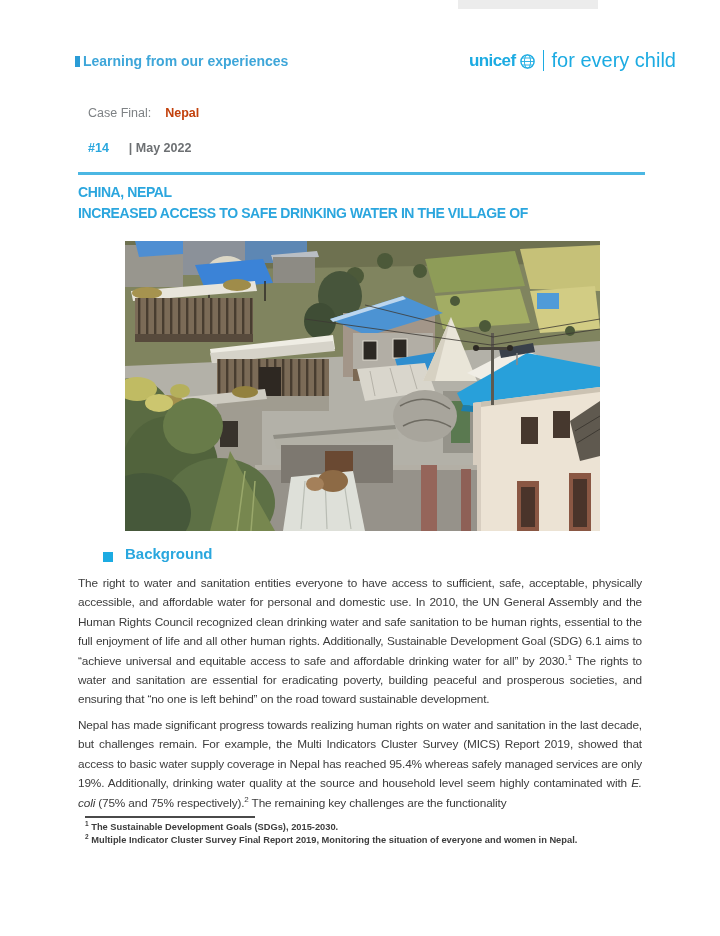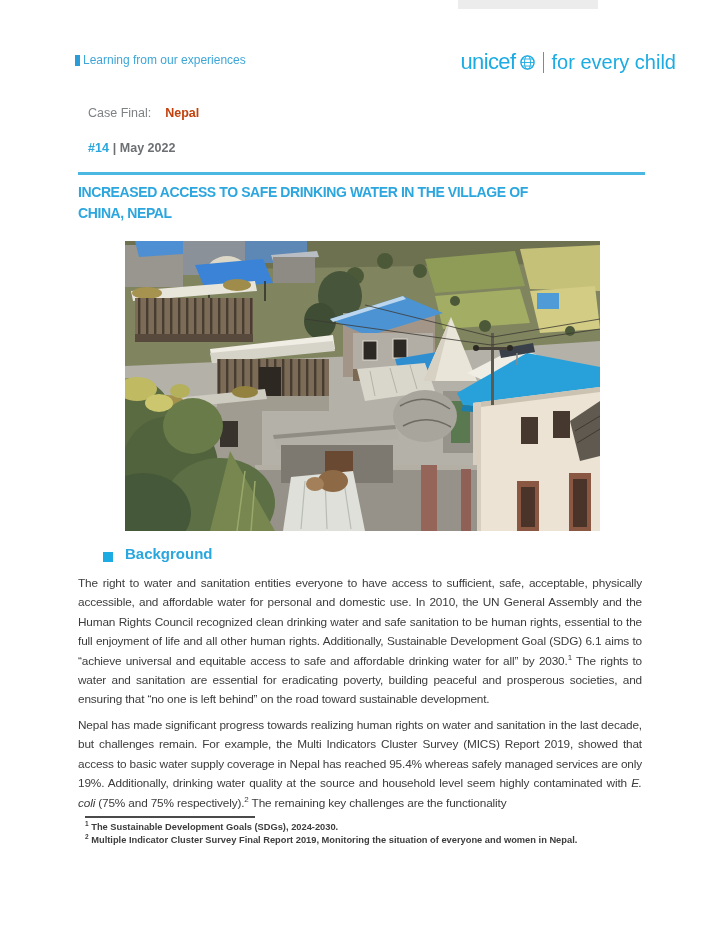--- a/index.html
+++ b/index.html
@@ -3,33 +3,33 @@
 <meta charset="utf-8">
 <style>
   html,body { margin:0; padding:0; background:#fff; }
   .page {
     position:relative; width:720px; height:936px; background:#ffffff;
     font-family:"Liberation Sans", sans-serif; overflow:hidden;
   }
   .artifact-bar { position:absolute; left:458px; top:0; width:140px; height:9px; background:#ececec; }
 
   
-  .tagline { position:absolute; left:75px; top:53px; display:flex; align-items:center; color:#3ea6d9; font-size:12px; }
+  .tagline { position:absolute; left:75px; top:53px; display:flex; align-items:center; color:#3ea6d9; font-size:14px;font-weight:bold; }
   .tagline-square { width:5px; height:11px; background:#2b9cd6; margin-right:3px; }
   .logo { position:absolute; top:49px; right:44px; display:flex; align-items:center; color:#1cabe2; }
-  .logo-brand { font-size:22px; font-weight:normal; letter-spacing:-0.6px; }
+  .logo-brand { font-size:17px; font-weight:bold; letter-spacing:-0.6px; }
   .logo-globe { margin:1px 7px 0 3px; display:block; }
   .logo-divider { width:1px; height:21px; background:#1cabe2; margin-right:8px; }
   .logo-slogan { font-size:20px; }
 
   
   .case-study { position:absolute; left:88px; top:106px; font-size:12.5px; color:#7e8285; }
   .case-study .country { color:#c2410c; font-weight:bold; margin-left:14px; }
   .issue { position:absolute; left:88px; top:141px; font-size:12.5px; font-weight:bold; color:#6d7073; }
-  .issue .num { color:#2aa7de; margin-right:4px; }
+  .issue .num { color:#2aa7de; margin-right:20px; }
 
   
   .title-rule { position:absolute; left:78px; top:172px; width:567px; height:3px; background:#4bb7e3; }
   .title { position:absolute; left:78px; top:182px; width:582px; color:#2ba6de; font-weight:bold;
            font-size:14px; line-height:20.5px; letter-spacing:-0.4px; }
   .title div { white-space:nowrap; }
 
   
   .photo { position:absolute; left:125px; top:241px; width:475px; height:290px; background:#b3b1a8; }
   .photo svg { display:block; }
@@ -80,22 +80,22 @@
   <div class="case-study">
     <span>Case Final:</span><span class="country">Nepal</span>
   </div>
 
   <div class="issue">
     <span class="num">#14</span><span>| May 2022</span>
   </div>
 
   <div class="title-rule"></div>
   <div class="title">
+    <div>CHINA, NEPAL</div>
     <div>INCREASED ACCESS TO SAFE DRINKING WATER IN THE VILLAGE OF</div>
-    <div>CHINA, NEPAL</div>
   </div>
 
   <div class="photo" role="img" aria-label="Hillside village of China, Nepal: stone and wooden houses with blue tarpaulin roofs, a cream building with a bright blue roof and solar panel, terraced green fields behind and bushes in the foreground">
     <svg width="475" height="290" viewBox="0 0 475 290">
 
       <g>
         <rect x="0" y="0" width="475" height="290" fill="#b3b1a8"></rect>
         <polygon points="0,0 475,0 475,100 300,112 0,125" fill="#80845f"></polygon>
         <polygon points="0,0 475,0 475,22 0,30" fill="#6e7150"></polygon>
         <polygon points="300,18 390,10 400,45 310,52" fill="#8e9c58"></polygon>
@@ -241,17 +241,17 @@
   <div class="para p1">
     <span>The right to water and sanitation entities everyone to have access to sufficient, safe, acceptable, physically accessible, and affordable water for personal and domestic use. In 2010, the UN General Assembly and the Human Rights Council recognized clean drinking water and safe sanitation to be human rights, essential to the full enjoyment of life and all other human rights. Additionally, Sustainable Development Goal (SDG) 6.1 aims to “achieve universal and equitable access to safe and affordable drinking water for all” by 2030.</span><sup>1</sup><span> The rights to water and sanitation are essential for eradicating poverty, building peaceful and prosperous societies, and ensuring that “no one is left behind” on the road toward sustainable development.</span>
   </div>
 
   <div class="para p2">
     <span>Nepal has made significant progress towards realizing human rights on water and sanitation in the last decade, but challenges remain. For example, the Multi Indicators Cluster Survey (MICS) Report 2019, showed that access to basic water supply coverage in Nepal has reached 95.4% whereas safely managed services are only 19%. Additionally, drinking water quality at the source and household level seem highly contaminated with </span><em>E. coli</em><span> (75% and 75% respectively).</span><sup>2</sup><span> The remaining key challenges are the functionality</span>
   </div>
 
   <div class="fn-rule"></div>
   <div class="footnotes">
-    <div><sup>1</sup><span> The Sustainable Development Goals (SDGs), 2024-2030.</span></div>
+    <div><sup>1</sup><span> The Sustainable Development Goals (SDGs), 2015-2030.</span></div>
     <div><sup>2</sup><span> Multiple Indicator Cluster Survey Final Report 2019, Monitoring the situation of everyone and women in Nepal.</span></div>
   </div>
 
 </div>
 
 </body></html>

